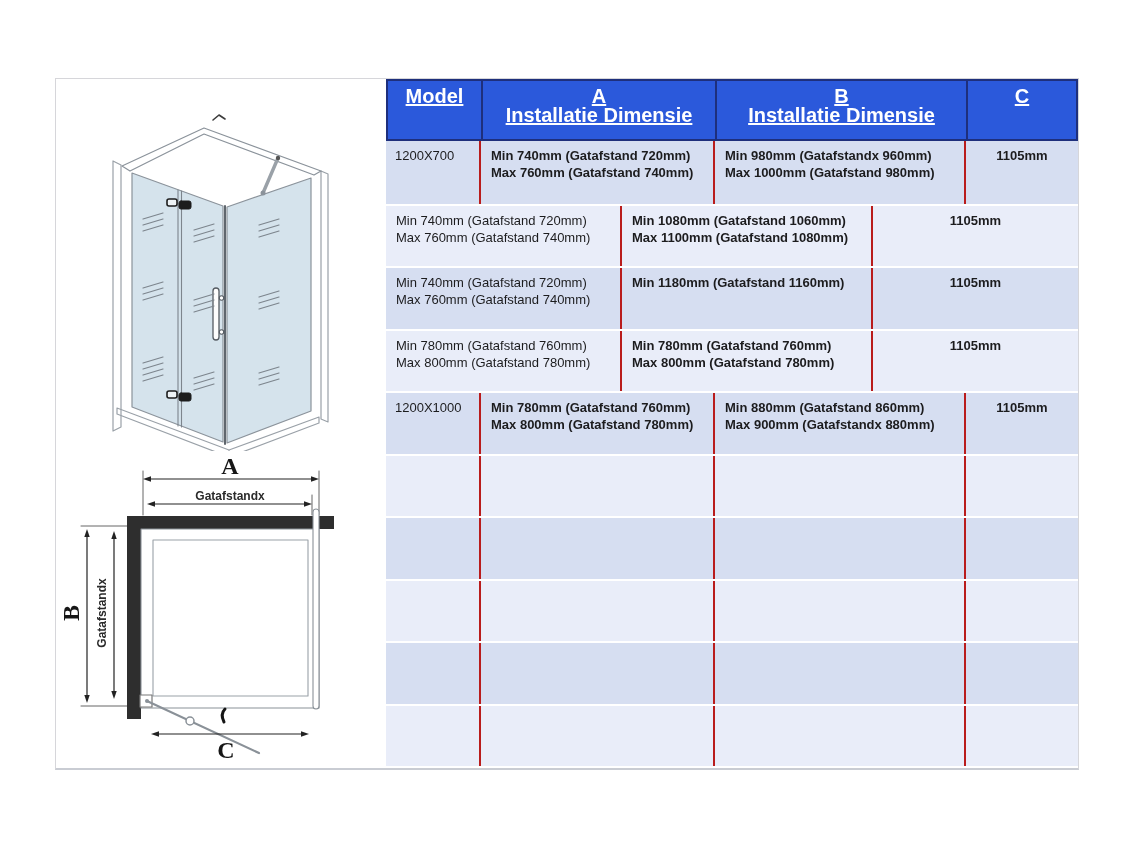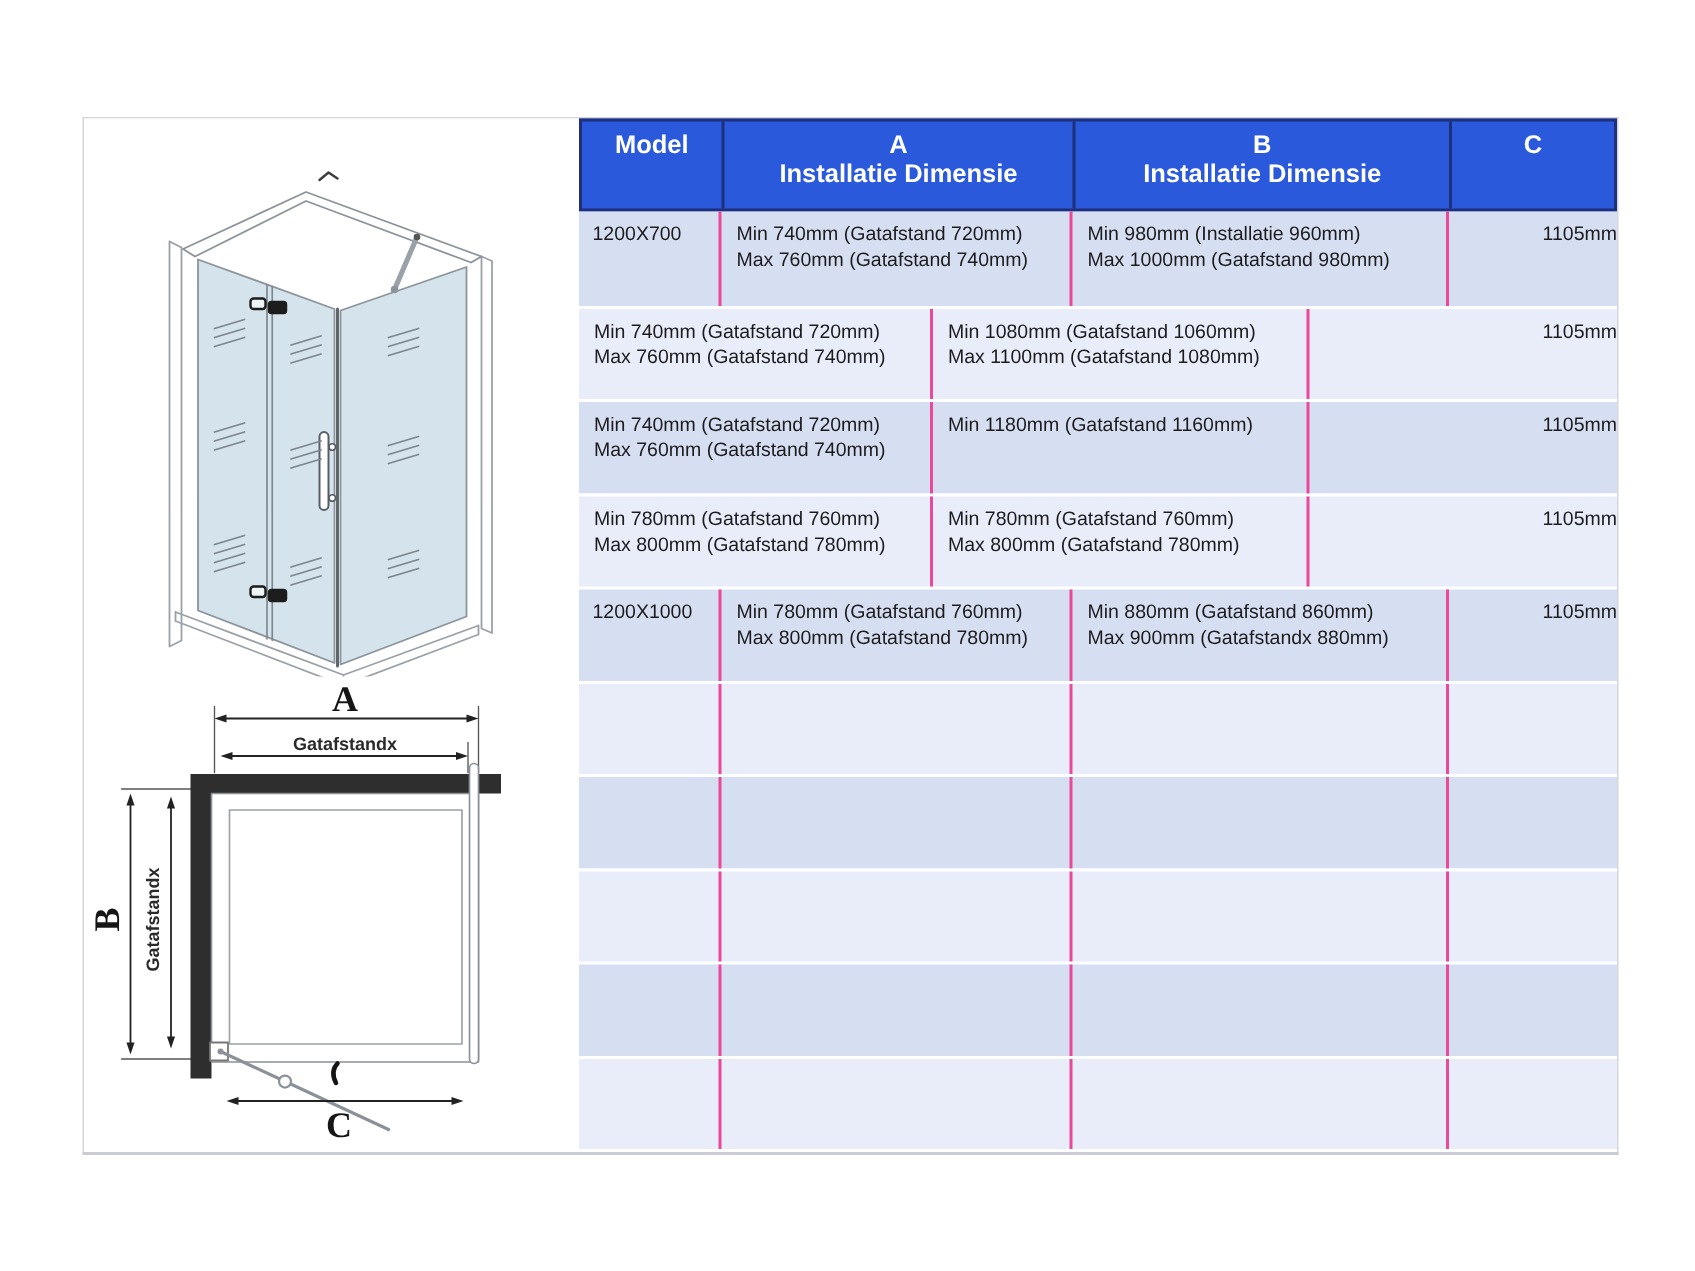--- a/index.html
+++ b/index.html
@@ -7,38 +7,38 @@
           font-family:"Liberation Sans",sans-serif;}
   .content-box{position:absolute;left:55px;top:78px;width:1022px;height:689px;
                border:1px solid #d6d6da;border-bottom:2px solid #c9ccd3;background:#fff;box-sizing:content-box;}
   .diagram-pane{position:absolute;left:0;top:0;width:330px;height:689px;background:#fff;}
   .diagram-pane svg{position:absolute;}
 
   
   .table-pane{position:absolute;left:330px;top:0;width:692px;height:689px;}
   .thead{display:flex;height:62px;box-sizing:border-box;background:#2b59db;
          border:2px solid #1e2f7c;}
-  .hcell{box-sizing:border-box;color:#fff;font-weight:bold;font-size:17px;line-height:19px;
-         text-align:center;padding-top:6px;}
+  .hcell{box-sizing:border-box;color:#fff;font-weight:bold;font-size:20px;line-height:19px;
+         text-align:center;padding-top:6px;text-decoration:underline;}
   .hcell + .hcell{border-left:2px solid #1e2f7c;}
   .h-model{width:93px;}
   .h-a{width:234px;}
   .h-b{width:251px;}
   .h-c{flex:1;}
   .tbody{height:705px;border-radius:30px;}
   .trow{display:flex;height:62.5px;box-sizing:border-box;}
   .trow + .trow{border-top:2px solid #ffffff;}
   .trow.dark{background:#d6def1;}
   .trow.light{background:#e9edf9;}
   .cell{box-sizing:border-box;font-size:13px;line-height:17px;color:#1c1c1e;padding-top:6px;}
-  .cell + .cell{border-left:2px solid #ec4899;}
+  .cell + .cell{border-left:2px solid #b91c1c;font-weight:bold;}
   .c-model{width:93px;padding-left:9px;}
   .c-a{width:234px;padding-left:10px;}
   .c-b{width:251px;padding-left:10px;}
-  .c-c{flex:1;text-align:right;}
+  .c-c{flex:1;text-align:center;}
 
   
   .dim-letter{font-family:"Liberation Serif",serif;font-weight:bold;font-size:24px;fill:#161616;}
   .dim-small{font-family:"Liberation Sans",sans-serif;font-weight:bold;font-size:12px;fill:#2a2a2a;}
 </style>
 </head>
 <body>
 
 <div class="canvas">
   <div class="content-box">
@@ -177,21 +177,21 @@
       <div class="tbody" id="tbody">
           <div class="trow dark">
             <div class="cell c-model">
               <div class="ln">1200X700</div>
             </div>
             <div class="cell c-a">
               <div class="ln">Min 740mm (Gatafstand 720mm)</div>
               <div class="ln">Max 760mm (Gatafstand 740mm)</div>
             </div>
             <div class="cell c-b">
-              <div class="ln">Min 980mm (Installatie 960mm)</div>
+              <div class="ln">Min 980mm (Gatafstandx 960mm)</div>
               <div class="ln">Max 1000mm (Gatafstand 980mm)</div>
             </div>
             <div class="cell c-c">
               <div class="ln">1105mm</div>
             </div>
           </div>
           <div class="trow light">
             <div class="cell c-a">
               <div class="ln">Min 740mm (Gatafstand 720mm)</div>
               <div class="ln">Max 760mm (Gatafstand 740mm)</div>

